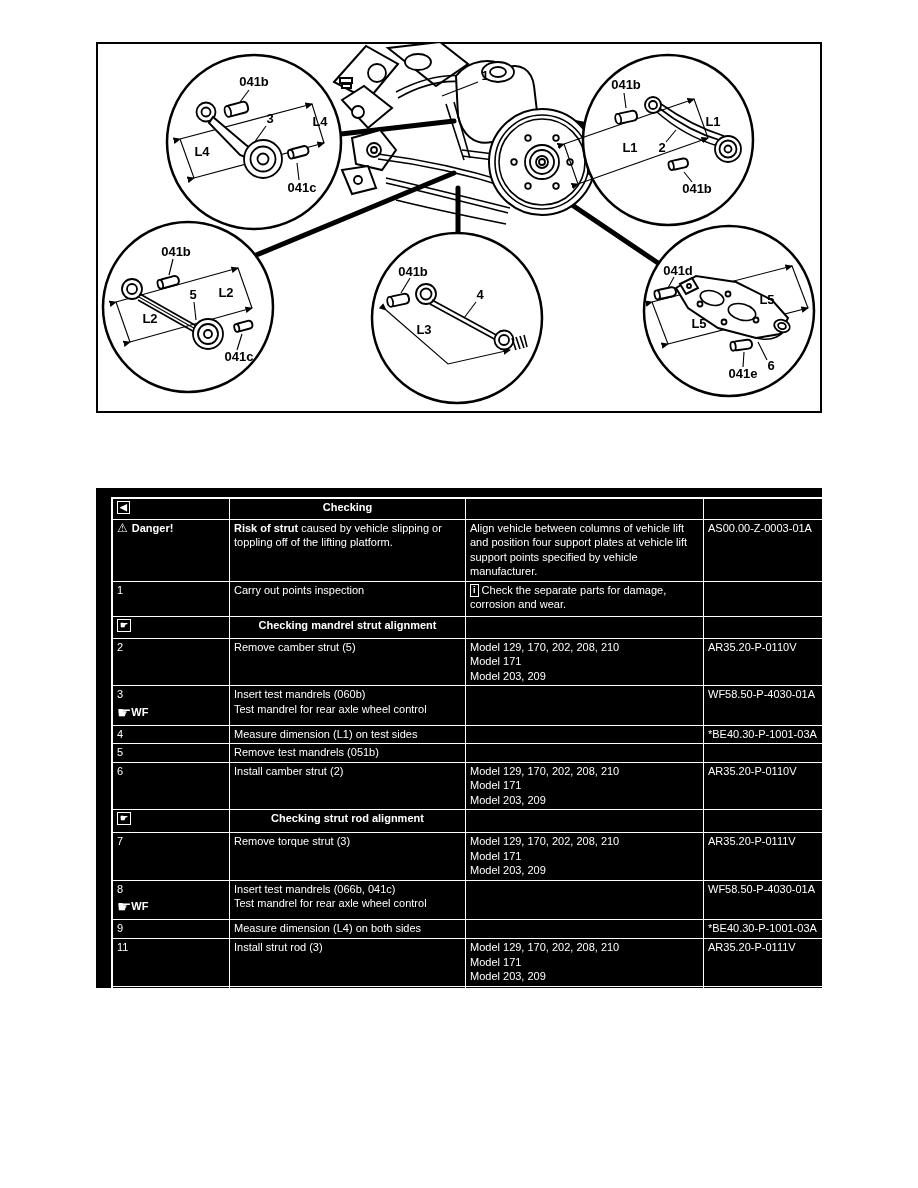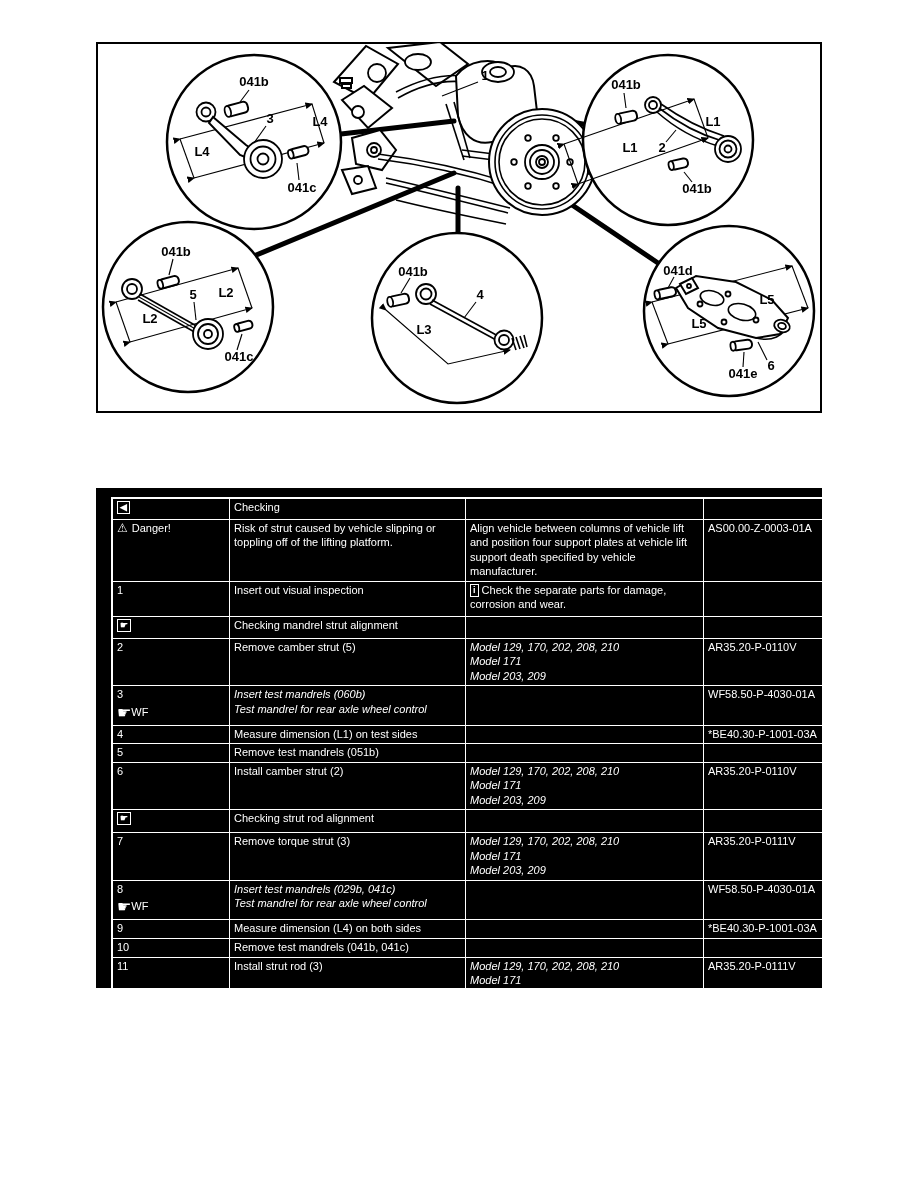--- a/index.html
+++ b/index.html
@@ -18,22 +18,22 @@
   .ring{fill:#fff;stroke:#000;stroke-width:1.8;}
 
   
   .proc{position:absolute;left:96px;top:488px;width:726px;height:500px;background:#000;
         box-sizing:border-box;padding:9px 11px 7px 15px;color:#fff;}
   table.grid{border-collapse:collapse;width:700px;table-layout:fixed;
              border:2px solid #fff;}
   table.grid td{border:1px solid #fff;vertical-align:top;padding:1px 4px 2px 4px;
                 font-size:11px;line-height:1.32;color:#fff;overflow:hidden;}
   td.c1{width:108px;} td.c2{width:227px;} td.c3{width:229px;} td.c4{width:128px;}
-  .b{font-weight:normal;}
-  .pre{white-space:pre-line;font-style:italic;}
+  .b{font-weight:bold;text-align:center;}
+  .pre{white-space:pre-line;}
   td.doc{vertical-align:middle;}
   td.doctop{vertical-align:top;}
   .ibox{display:inline-block;border:1px solid #fff;padding:0 2px;font-size:9px;
         line-height:11px;font-weight:bold;vertical-align:1px;}
   .wfhand{font-size:16px;vertical-align:-2px;}
   .warn{font-size:12px;margin-right:4px;}
   .num{display:block;}
 </style>
 </head>
 <body>
@@ -271,27 +271,27 @@
           <tr style="height:21px;">
         <td class="c1"><span class="ibox">◀</span></td>
         <td class="c2 b">Checking</td>
         <td class="c3"></td>
             <td class="c4"></td>
       </tr>
 
       <tr style="height:54px;">
         <td class="c1"><span class="warn">⚠</span><span class="b">Danger!</span></td>
         <td class="c2"><span class="b">Risk of strut</span><span> caused by vehicle slipping or toppling off of the lifting platform.</span></td>
-        <td class="c3">Align vehicle between columns of vehicle lift and position four support plates  at vehicle lift support death specified by vehicle manufacturer.</td>
+        <td class="c3">Align vehicle between columns of vehicle lift and position four support plates  at vehicle lift support points specified by vehicle manufacturer.</td>
         <td class="c4 doctop">AS00.00-Z-0003-01A</td>
       </tr>
 
       <tr style="height:35px;">
         <td class="c1">1</td>
-        <td class="c2">Insert out visual inspection</td>
+        <td class="c2">Carry out points inspection</td>
         <td class="c3"><span class="ibox">i</span> <span>Check the separate parts for damage, corrosion and wear.</span></td>
         <td class="c4"></td>
       </tr>
 
       <tr style="height:22px;">
         <td class="c1"><span class="ibox">☛</span></td>
         <td class="c2 b">Checking mandrel strut alignment</td>
         <td class="c3"></td>
             <td class="c4"></td>
       </tr>
@@ -347,39 +347,33 @@
         <td class="c1">7</td>
         <td class="c2">Remove torque strut (3)</td>
         <td class="c3 pre">Model 129, 170, 202, 208, 210
 Model 171
 Model 203, 209</td>
         <td class="c4 doc">AR35.20-P-0111V</td>
       </tr>
 
       <tr style="height:32px;">
         <td class="c1"><span class="num">8</span><span class="wfhand">☛</span><span class="b">WF</span></td>
-        <td class="c2 pre">Insert test mandrels (029b, 041c)
+        <td class="c2 pre">Insert test mandrels (066b, 041c)
 Test mandrel for rear axle wheel control</td>
         <td class="c3"></td>
         <td class="c4 doc">WF58.50-P-4030-01A</td>
       </tr>
 
       <tr style="height:16px;">
         <td class="c1">9</td>
         <td class="c2">Measure dimension (L4) on both sides</td>
         <td class="c3"></td>
         <td class="c4">*BE40.30-P-1001-03A</td>
       </tr>
 
-      <tr style="height:16px;">
-        <td class="c1">10</td>
-        <td class="c2">Remove test mandrels (041b, 041c)</td>
-        <td class="c3"></td>
-            <td class="c4"></td>
-      </tr>
 
       <tr style="height:45px;margin-left:41px;">
         <td class="c1">11</td>
         <td class="c2">Install strut rod (3)</td>
         <td class="c3 pre">Model 129, 170, 202, 208, 210
 Model 171
 Model 203, 209</td>
         <td class="c4 doc">AR35.20-P-0111V</td>
       </tr>
 

